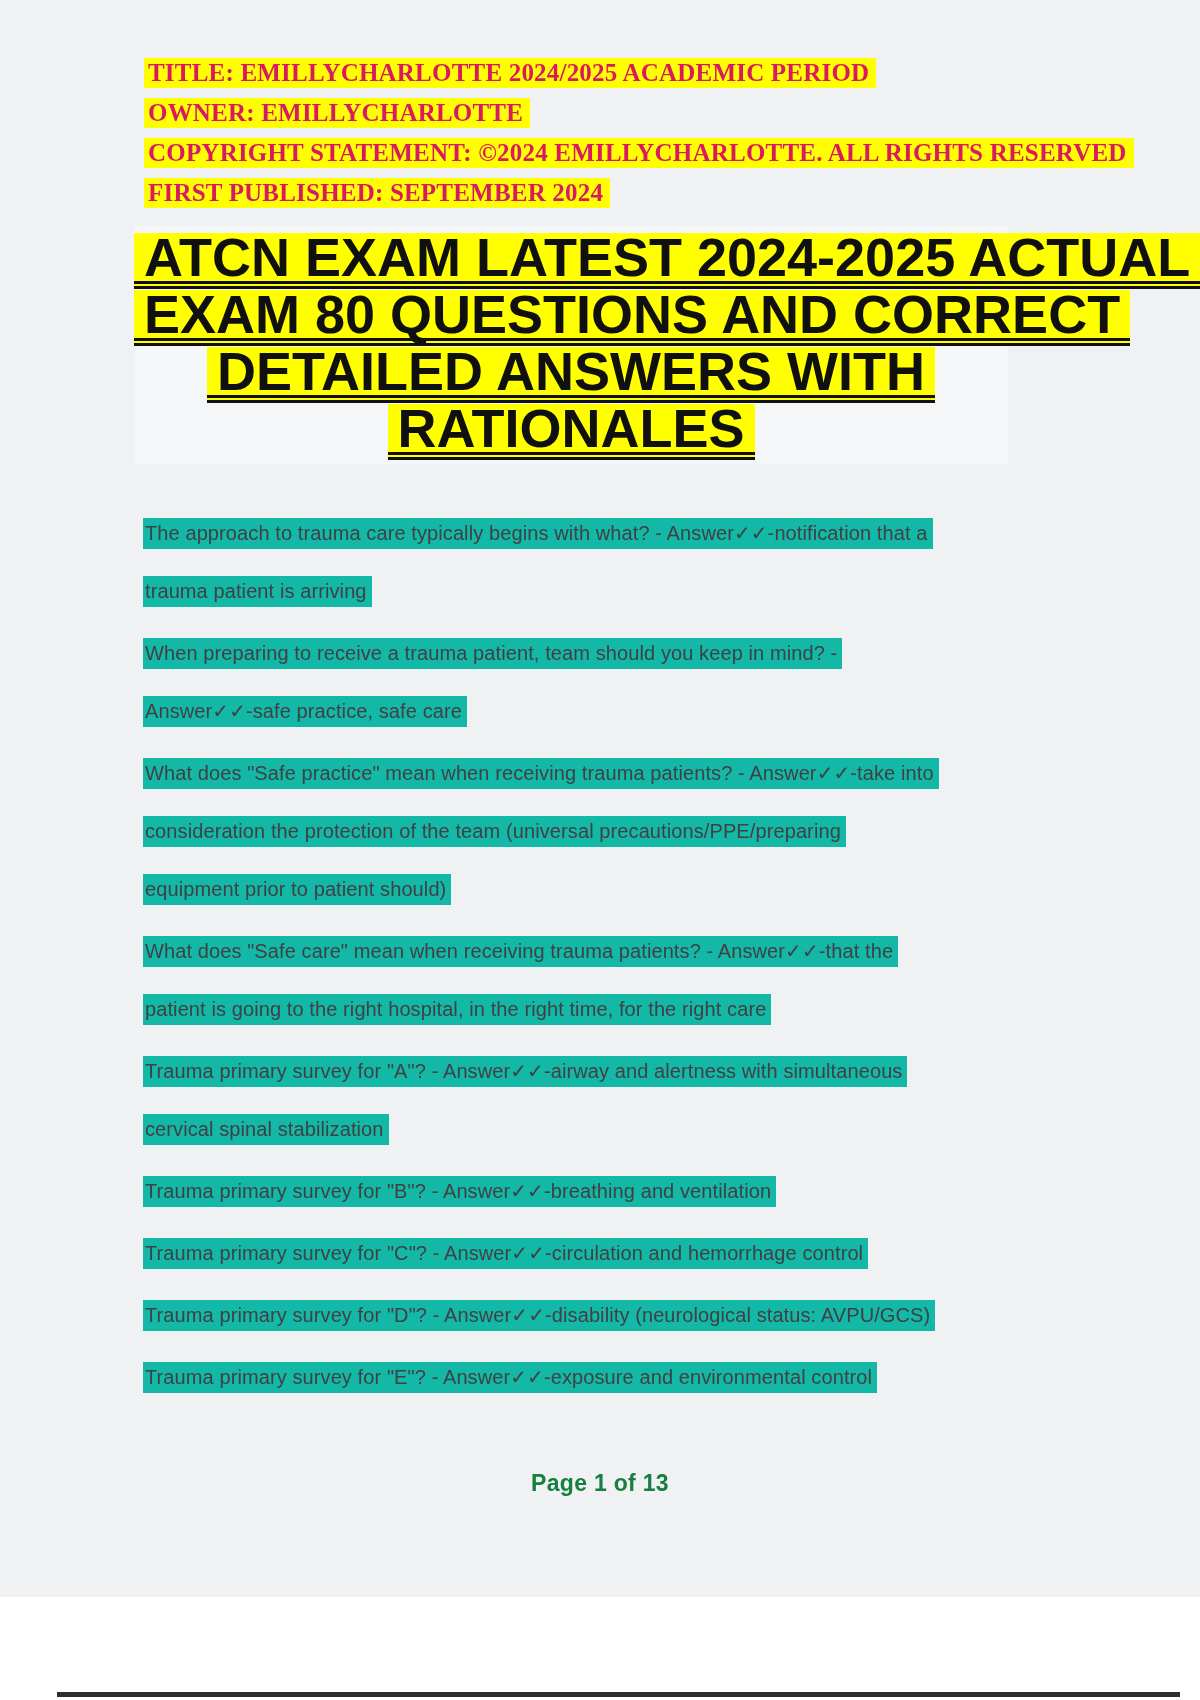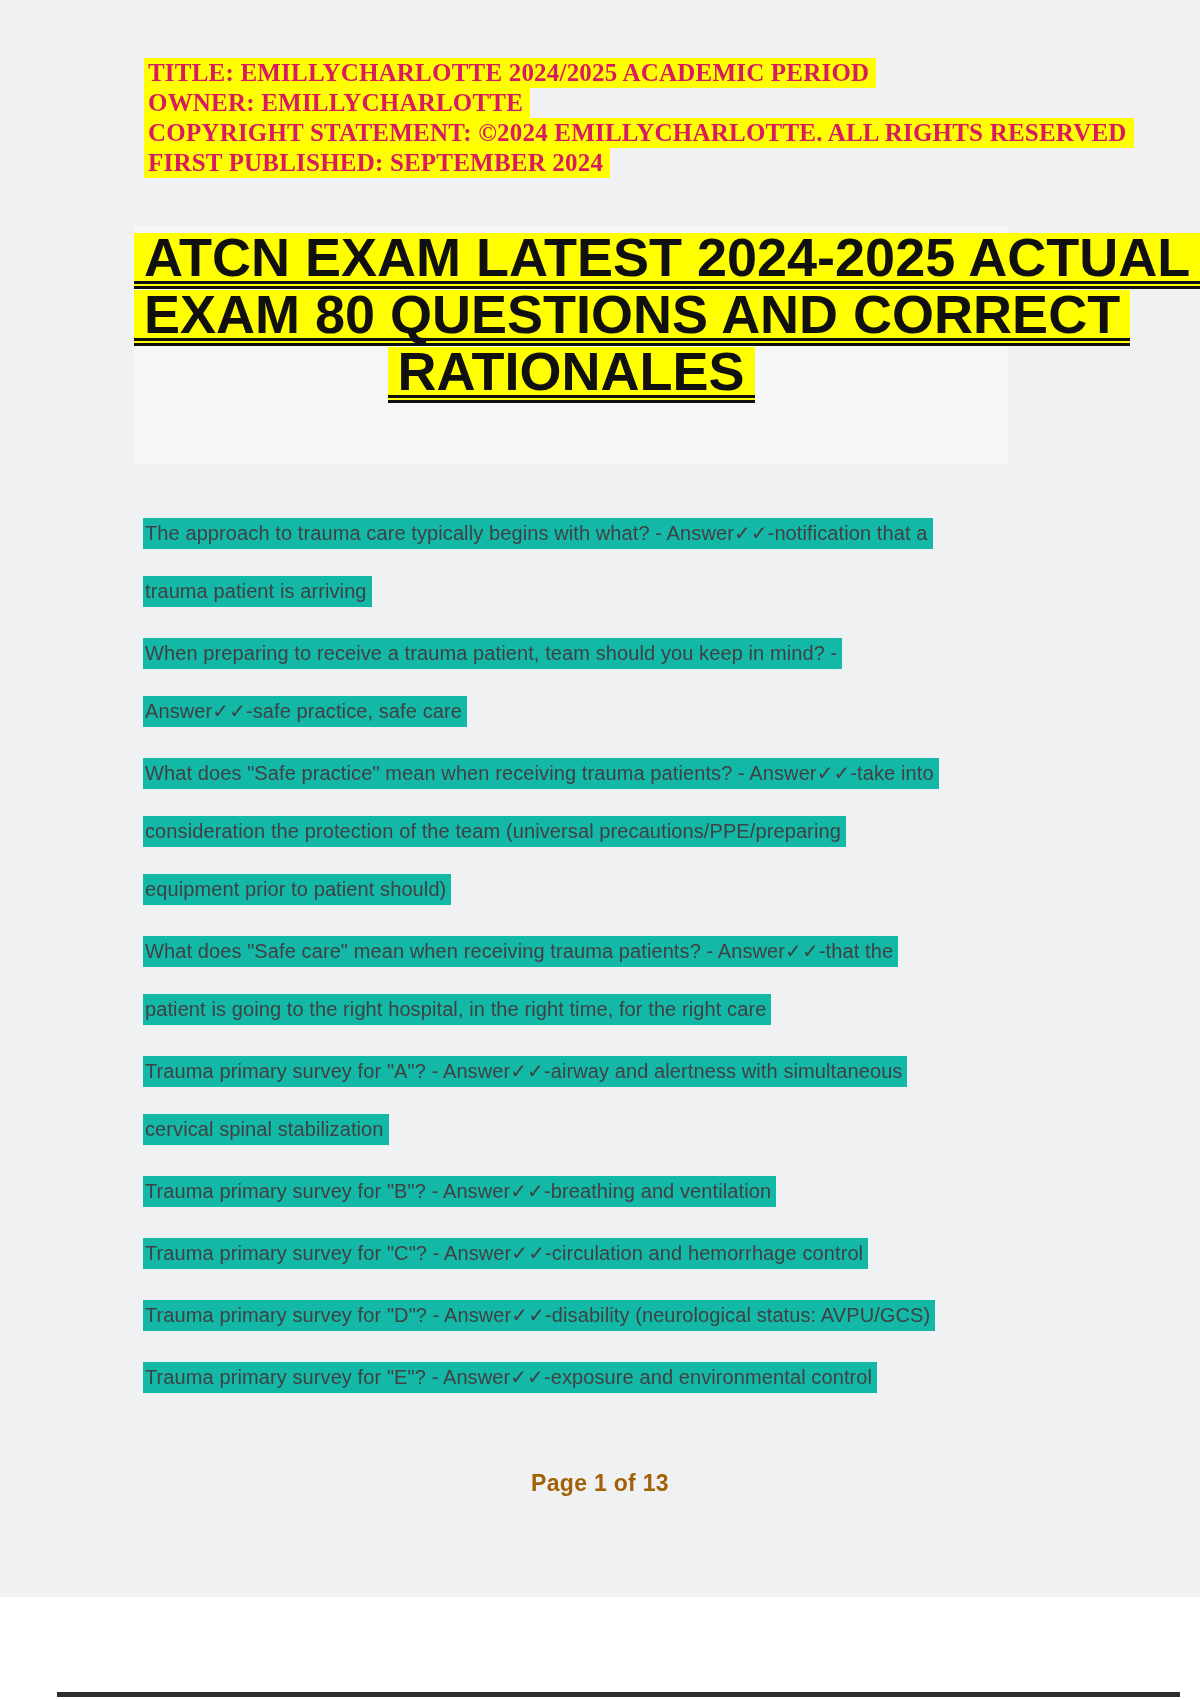--- a/index.html
+++ b/index.html
@@ -14,21 +14,21 @@
   
   .sheet {
     position: absolute;
     left: 0; top: 0;
     width: 1200px;
     height: 1597px;
     background: #f0f1f2;
   }
   
   .meta { position: absolute; left: 144px; top: 58px; }
-  .meta-line { }
+  .meta-line { margin-bottom: 10px; }
   .meta-text {
     display: inline-block;
     background: #ffff00;
     color: #d81b60;
     font-family: "Liberation Serif", serif;
     font-weight: bold;
     font-size: 25px;
     line-height: 30px;
     padding: 0 7px 0 4px;
     letter-spacing: 0.2px;
@@ -63,21 +63,21 @@
     background: #14b8a6;
     color: #3f4145;
     font-size: 20px;
     line-height: 31px;
     padding: 0 5px 0 2px;
     letter-spacing: 0.1px;
     white-space: nowrap;
   }
   
   .footer { position: absolute; left: 0; top: 1470px; width: 1200px; text-align: center; }
-  .footer-text { font-weight: bold; font-size: 23px; color: #a16207; letter-spacing: 0.3px; }
+  .footer-text { font-weight: bold; font-size: 23px; color: #15803d; letter-spacing: 0.3px; }
   
   .next-page-bar {
     position: absolute;
     left: 57px; top: 1692px;
     width: 1123px; height: 5px;
     background: #2d2d2f;
   }
 </style>
 </head>
 <body>
@@ -88,20 +88,21 @@
     <div class="meta">
         <div class="meta-line"><span class="meta-text">TITLE: EMILLYCHARLOTTE 2024/2025 ACADEMIC PERIOD</span></div>
         <div class="meta-line"><span class="meta-text">OWNER: EMILLYCHARLOTTE</span></div>
         <div class="meta-line"><span class="meta-text">COPYRIGHT STATEMENT: ©2024 EMILLYCHARLOTTE. ALL RIGHTS RESERVED</span></div>
         <div class="meta-line"><span class="meta-text">FIRST PUBLISHED: SEPTEMBER 2024</span></div>
       </div>
 
     <div class="title-box">
         <div class="title-line"><span class="title-text">ATCN EXAM LATEST 2024-2025 ACTUAL</span></div>
         <div class="title-line"><span class="title-text">EXAM 80 QUESTIONS AND CORRECT</span></div>
+        <div class="title-line"><span class="title-text">DETAILED ANSWERS WITH</span></div>
         <div class="title-line"><span class="title-text">RATIONALES</span></div>
       </div>
 
     <div class="body">
         <div class="qa-para">
           <div class="body-line">
             <span class="body-hl">The approach to trauma care typically begins with what? - Answer✓✓-notification that a</span>
           </div>
           <div class="body-line">
             <span class="body-hl">trauma patient is arriving</span>

